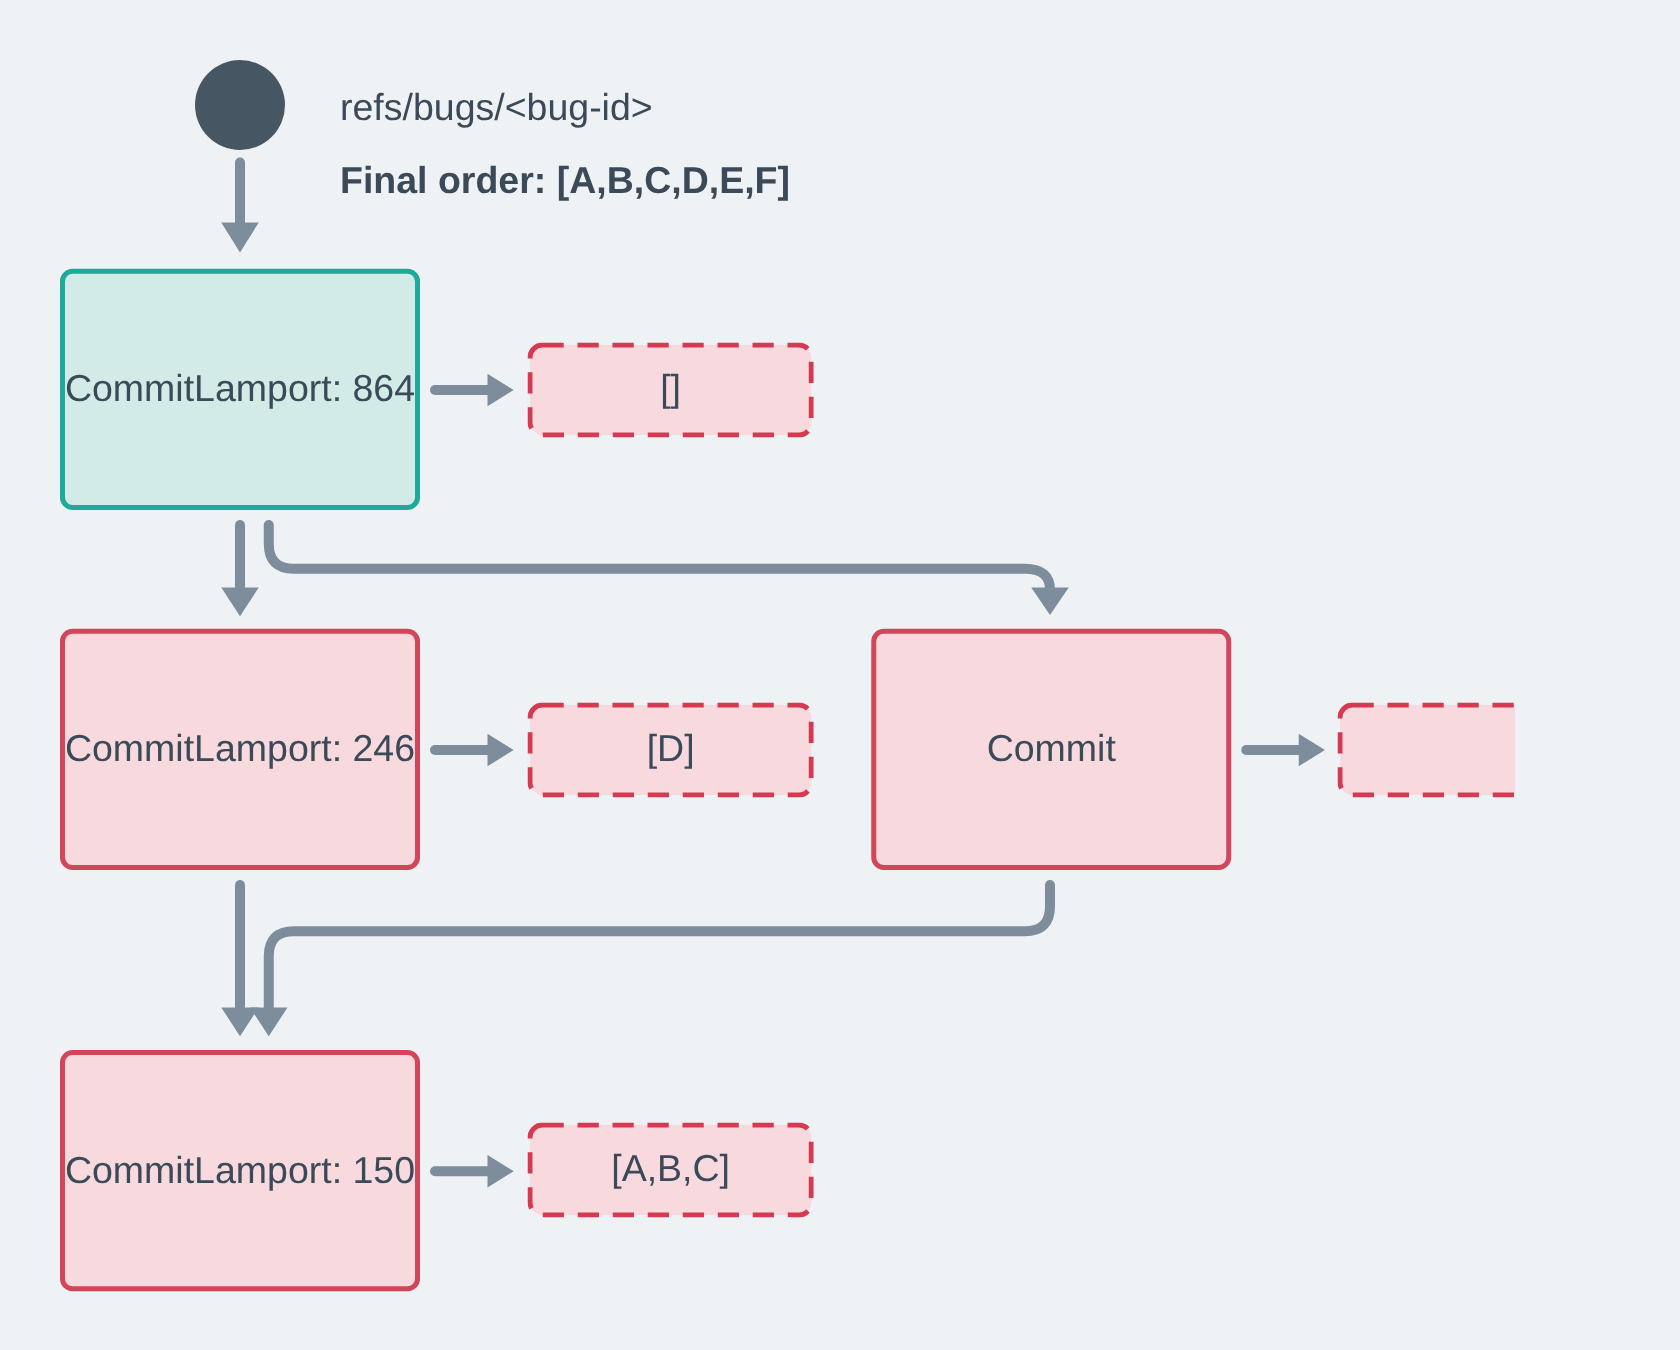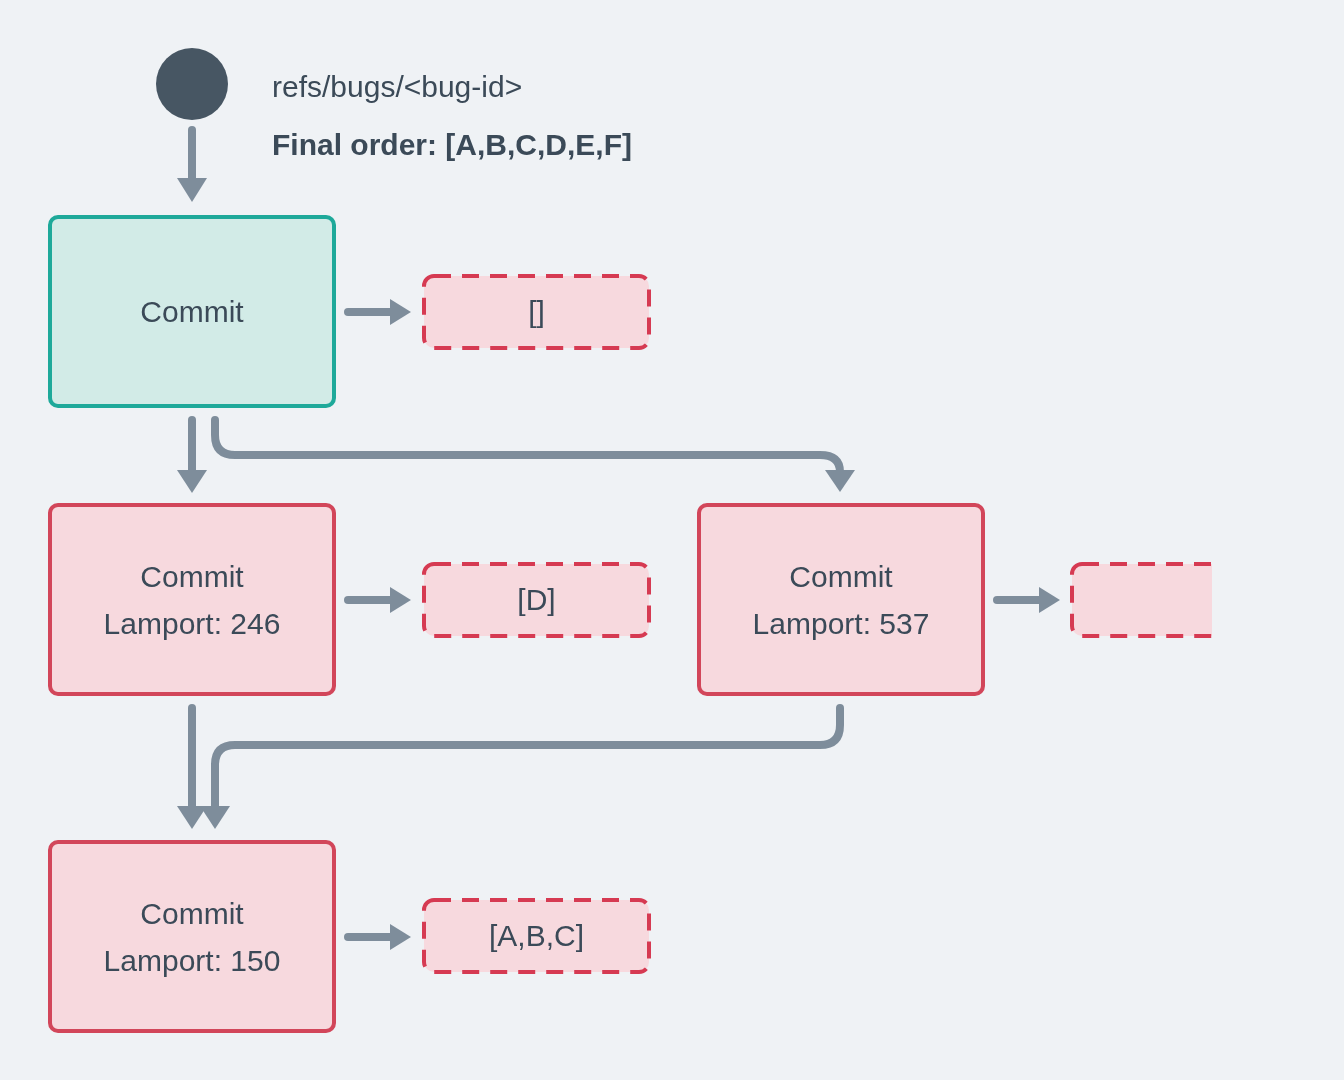--- a/index.html
+++ b/index.html
@@ -39,21 +39,21 @@
   }
   .final-order{
     position:absolute;left:272px;top:128px;
     font-size:30px;line-height:34px;font-weight:700;color:var(--text);text-align:right;
   }
 
   .commit-box{
     position:absolute;width:288px;height:193px;box-sizing:border-box;
     border:4px solid var(--red-border);border-radius:10px;
     background:var(--pink-fill);
-    display:flex;flex-direction:column;align-items:center;justify-content:center;
+    display:flex;flex-direction:row;align-items:center;justify-content:center;
     font-size:30px;color:var(--text);
   }
   .commit-box.teal{border-color:var(--teal-border);background:var(--teal-fill);}
   .commit-line{line-height:47px;white-space:nowrap;}
 
   .ops-box{
     position:absolute;width:229px;height:76px;
     display:flex;align-items:center;justify-content:center;
   }
   .ops-box .dash-rect-svg{position:absolute;left:0;top:0;}
@@ -99,20 +99,21 @@
     <path class="edge" d="M348,937 L390,937"></path>
     <polygon class="arrowhead" points="390,924 390,950 411,937"></polygon>
   </svg>
 
   <div class="head-dot"></div>
   <div class="ref-label">refs/bugs/&lt;bug-id&gt;</div>
   <div class="final-order">Final order: [A,B,C,D,E,F]</div>
 
   <div class="commit-box teal" style="left:48px;top:215px;">
     <div class="commit-line">Commit</div>
+    <div class="commit-line">Lamport: 864</div>
   </div>
   <div class="ops-box" style="left:422px;top:274px;">
     <svg class="dash-rect-svg" width="229" height="76" viewBox="0 0 229 76">
       <rect x="2" y="2" width="225" height="72" rx="10"></rect>
     </svg>
     <span class="ops-label">[]</span>
   </div>
 
   <div class="commit-box" style="left:48px;top:503px;">
     <div class="commit-line">Commit</div>
@@ -120,21 +121,20 @@
   </div>
   <div class="ops-box" style="left:422px;top:562px;">
     <svg class="dash-rect-svg" width="229" height="76" viewBox="0 0 229 76">
       <rect x="2" y="2" width="225" height="72" rx="10"></rect>
     </svg>
     <span class="ops-label">[D]</span>
   </div>
 
   <div class="commit-box" style="left:697px;top:503px;">
     <div class="commit-line">Commit</div>
-    <div class="commit-line">Lamport: 537</div>
   </div>
   <div class="ops-box" style="left:1070px;top:562px;justify-content:flex-end;">
     <svg class="dash-rect-svg" width="229" height="76" viewBox="0 0 229 76">
       <rect x="2" y="2" width="225" height="72" rx="10"></rect>
     </svg>
     <span class="ops-label">[E,F]</span>
   </div>
 
   <div class="commit-box" style="left:48px;top:840px;">
     <div class="commit-line">Commit</div>

